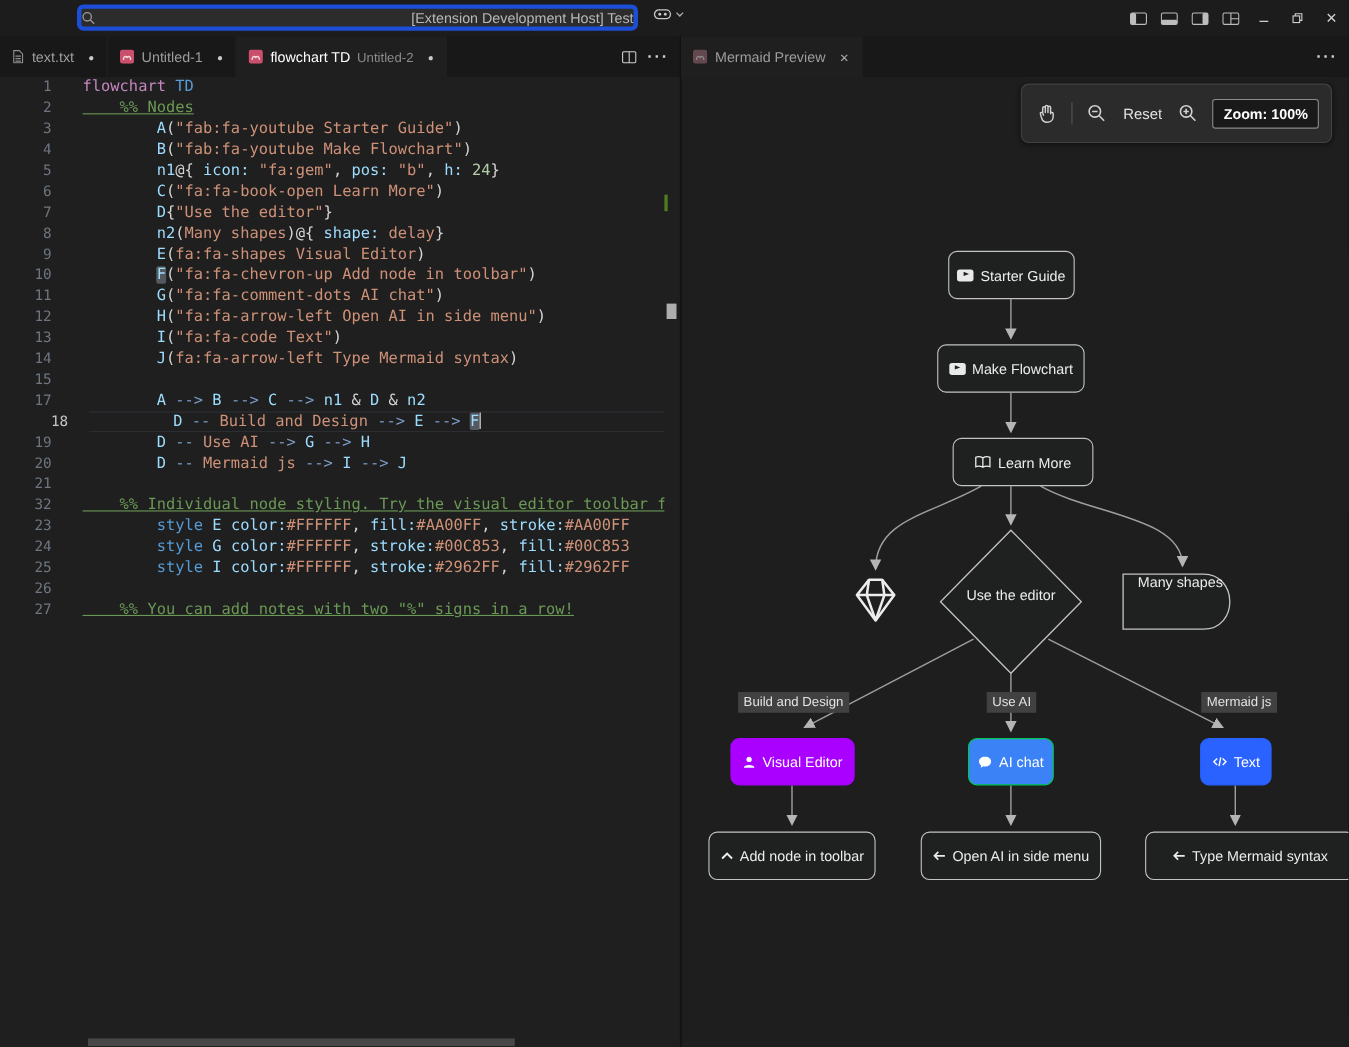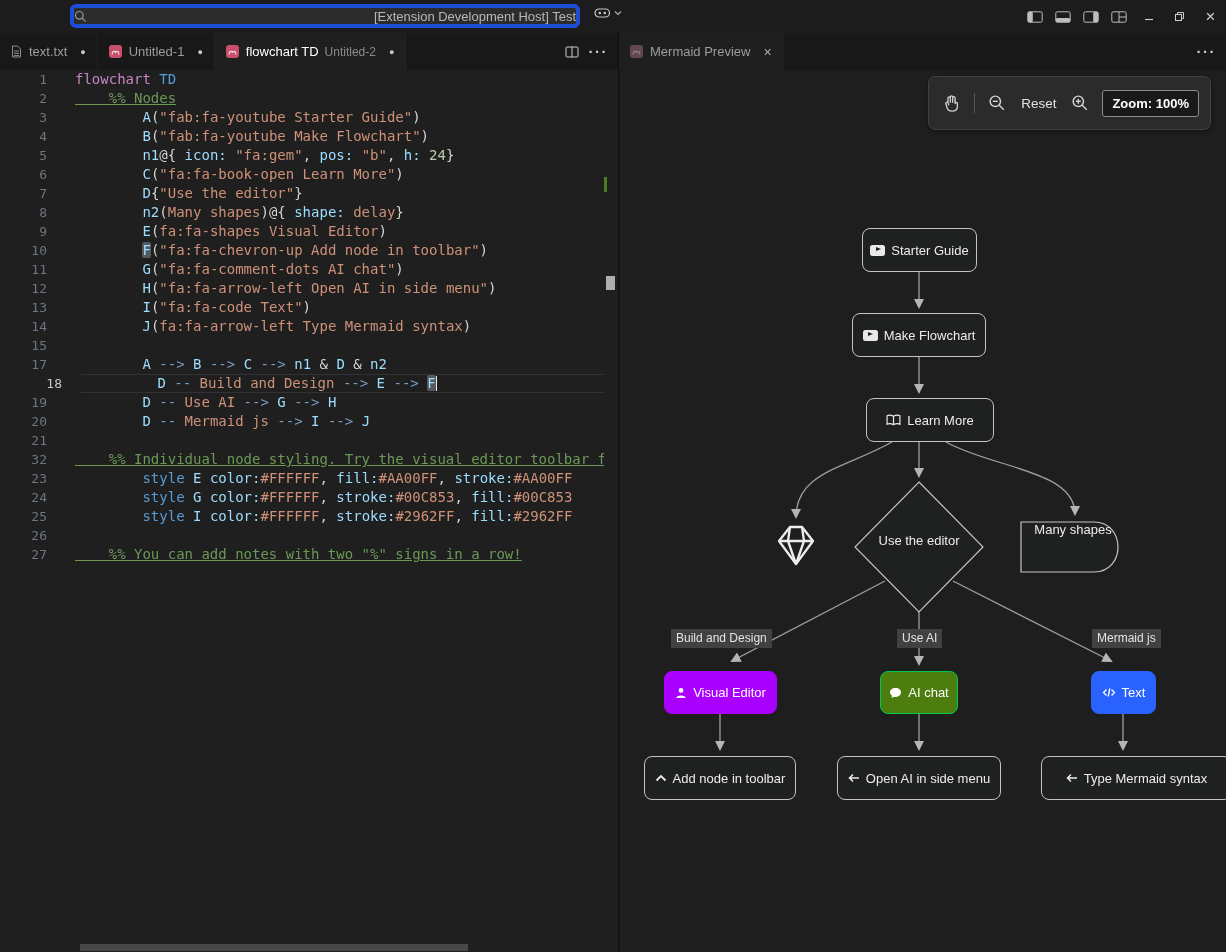--- a/index.html
+++ b/index.html
@@ -55,21 +55,21 @@
   .zt-btn{background:none;border:none;padding:2px;display:flex;align-items:center;cursor:pointer;}
   .zt-divider{width:1px;height:20px;background:#545454;}
   .zt-reset{background:none;border:none;color:#e2e2e2;font-size:13.5px;font-family:"Liberation Sans",sans-serif;cursor:pointer;padding:2px 2px;}
   .zoom-level{border:1px solid #8a8a8a;border-radius:3px;background:#191919;color:#fff;font-size:13px;font-weight:bold;padding:5px 9px;}
 
   
   .canvas{position:absolute;inset:0;}
   .edges{position:absolute;left:0;top:0;}
   .node{position:absolute;box-sizing:border-box;display:flex;align-items:center;justify-content:center;gap:6px;background:#1f2121;border:1px solid #c3c3c3;border-radius:8px;color:#ececec;font-size:13px;white-space:nowrap;overflow:hidden;padding:0 7px;cursor:pointer;}
   .node.n-purple{background:#AA00FF;border-color:#AA00FF;color:#fff;}
-  .node.n-green{background:#4d7c0f;border-color:#00C853;color:#fff;}
+  .node.n-green{background:#3b82f6;border-color:#00C853;color:#fff;}
   .node.n-blue{background:#2962FF;border-color:#2962FF;color:#fff;}
   .shape-label{position:absolute;display:flex;justify-content:center;color:#ececec;font-size:13px;white-space:nowrap;overflow:hidden;cursor:pointer;}
   .edge-label{position:absolute;background:#414141;color:#e3e3e3;font-size:12px;padding:2px 5px;line-height:15px;white-space:nowrap;}
   .yt{flex:none;display:inline-block;width:15px;height:11px;background:#e9e9e9;border-radius:2.5px;position:relative;}
   .yt::after{content:"";position:absolute;left:5.5px;top:2.8px;border-left:5px solid #1f2121;border-top:2.7px solid transparent;border-bottom:2.7px solid transparent;}
   .nico{flex:none;display:flex;align-items:center;}
 </style>
 </head>
 <body>
 

